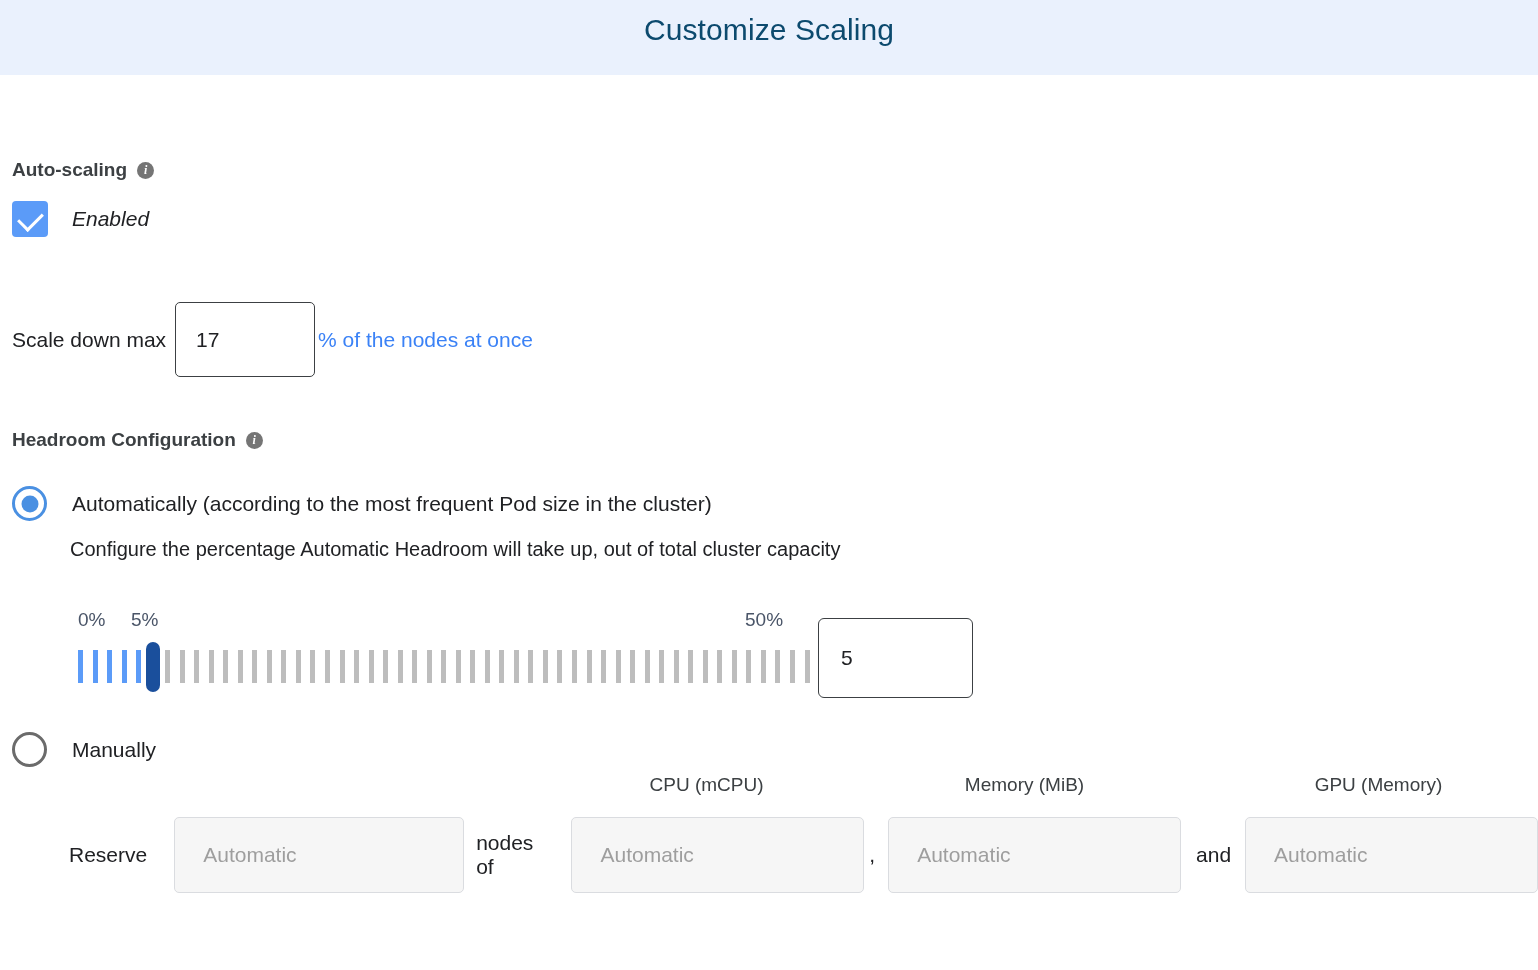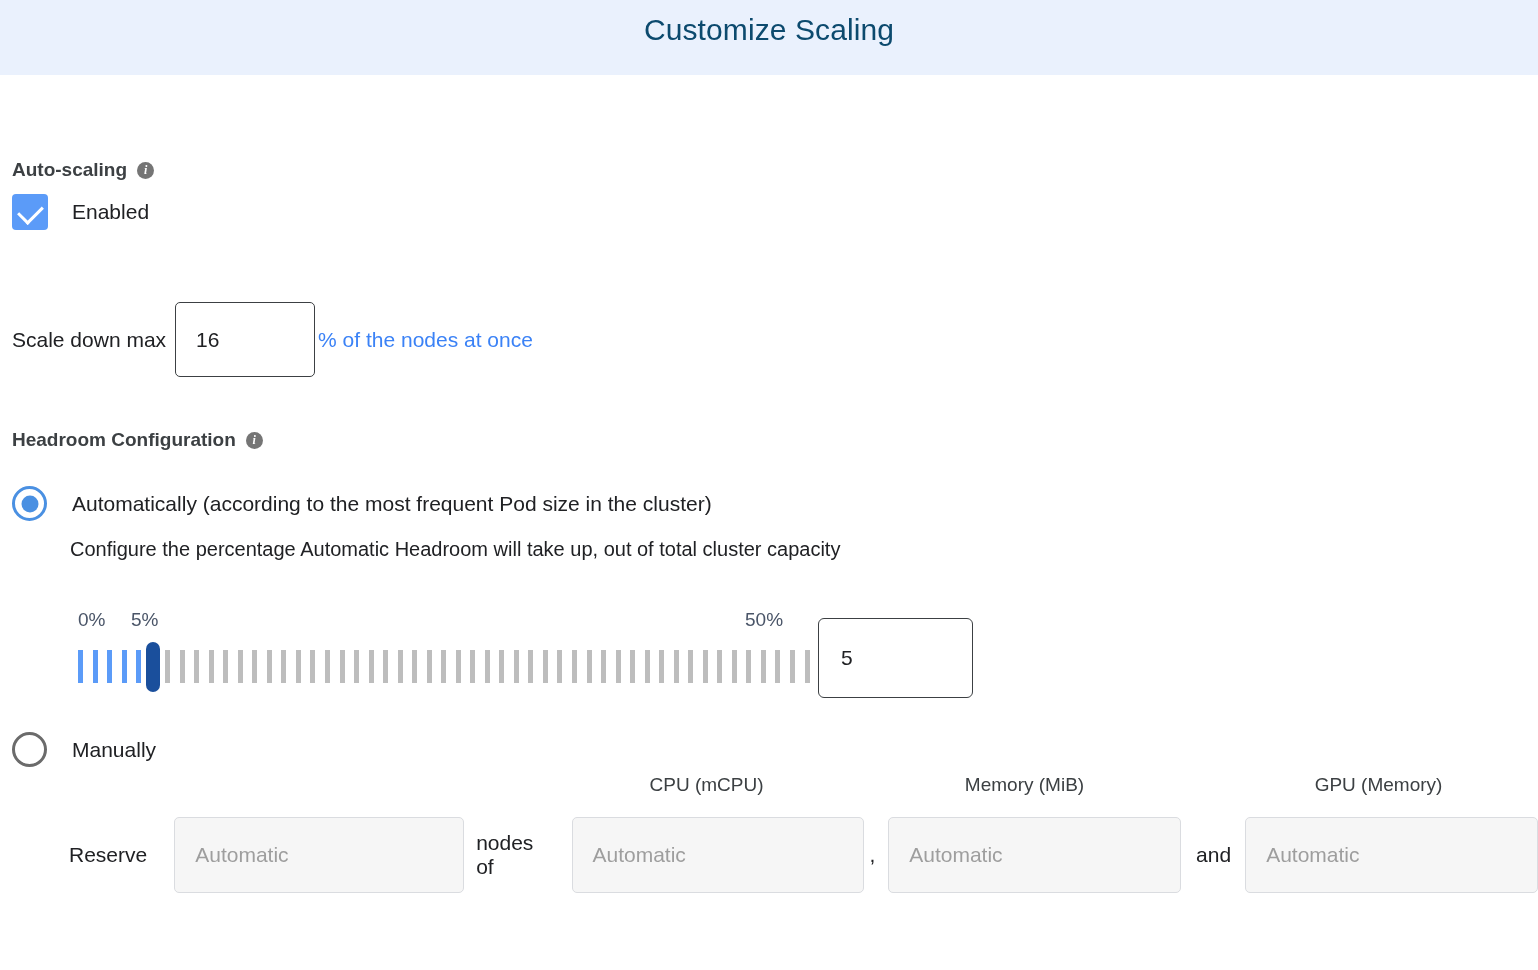--- a/index.html
+++ b/index.html
@@ -54,22 +54,22 @@
     align-items: center;
     justify-content: center;
     line-height: 1;
     flex: none;
   }
 
   
   #autoscaling-label { position: absolute; left: 12px; top: 84px; }
 
   .checkbox-row {
-    position: absolute; left: 12px; top: 119px;
-    display: flex; align-items: center; gap: 24px;
+    position: absolute; left: 12px; top: 126px;
+    display: flex; align-items: center; gap: 24px; font-style: italic;
   }
   .checkbox {
     width: 36px; height: 36px;
     border-radius: 4px;
     background: #5b9bf8;
     position: relative;
     flex: none;
   }
   .checkbox::after {
     content: "";
@@ -193,21 +193,21 @@
     position: absolute; left: 69px; top: 742px;
     display: flex; align-items: center;
   }
   .reserve-word { font-size: 21px; color: #202124; }
   .tf {
     height: 76px;
     border: 1.5px solid #dadce0;
     border-radius: 5px;
     background: #f6f6f6;
     display: flex; align-items: center;
-    padding-left: 20px;
+    padding-left: 28px;
     font-size: 21px;
     color: #9e9e9e;
   }
   #tf-units { width: 294px; margin-left: 27px; }
   #tf-cpu { width: 297px; margin-left: 16px; }
   #tf-mem { width: 297px; margin-left: 13px; }
   #tf-gpu { width: 297px; margin-left: 14px; }
   .sep-comma { font-size: 21px; color: #202124; margin-left: 5px; }
   .sep-word  { font-size: 21px; color: #202124; margin-left: 15px; }
   #units-of-word { margin-left: 12px; }
@@ -226,21 +226,21 @@
     <span class="info-icon">i</span>
   </div>
 
   <div class="checkbox-row">
     <span class="checkbox"></span>
     <span class="checkbox-label">Enabled</span>
   </div>
 
   <div class="scale-row">
     <span class="scale-text">Scale down max</span>
-    <span class="num-box">16</span>
+    <span class="num-box">17</span>
     <span class="scale-suffix">% of the nodes at once</span>
   </div>
 
   <div class="section-label" id="headroom-label">
     <span>Headroom Configuration</span>
     <span class="info-icon">i</span>
   </div>
 
   <div class="radio-row" id="radio-auto-row">
     <span class="radio checked"></span>

